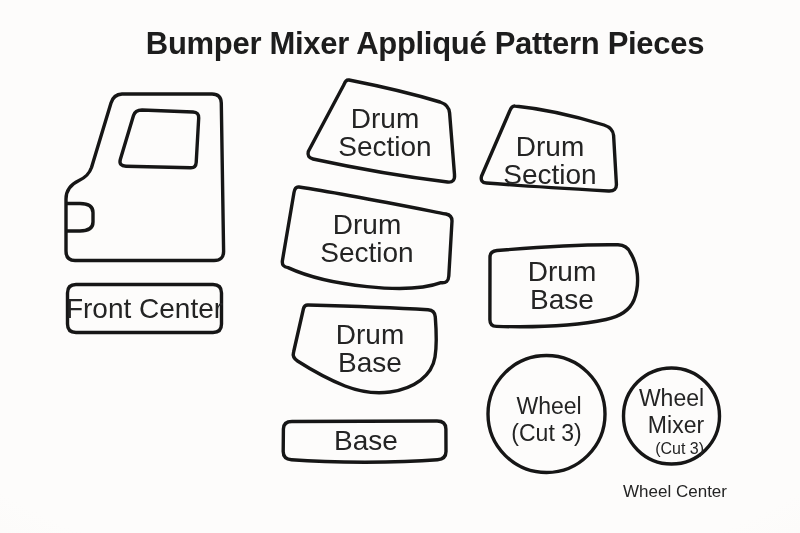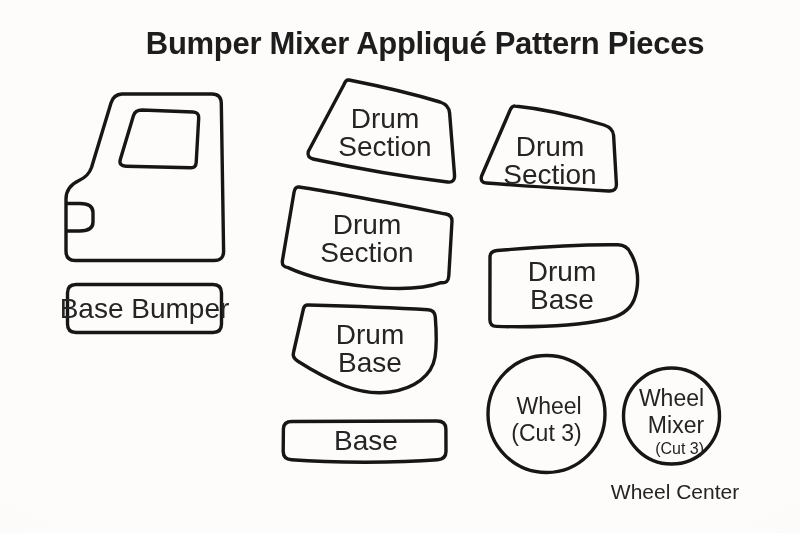--- a/index.html
+++ b/index.html
@@ -37,21 +37,21 @@
     line-height:28px;
     white-space:nowrap;
   }
   .label .ln{display:block;}
   .label.wheel-size{font-size:23px;line-height:27px;align-items:flex-end;}
   .label .ln.small{font-size:16px;line-height:19px;}
   #caption-wheel-center{
     position:absolute;
     left:675px;top:492px;
     transform:translate(-50%,-50%);
-    font-size:21px;color:#242424;white-space:nowrap;
+    font-size:17px;color:#242424;white-space:nowrap;
   }
 </style>
 </head>
 <body>
 
 <div id="page">
 
   <div id="page-title">Bumper Mixer Appliqué Pattern Pieces</div>
 
   <svg class="outlines" width="800" height="533" viewBox="0 0 800 533">
@@ -173,21 +173,21 @@
       L 283.4,429
       Q 283.5,421.5 292,421.5
       Z"></path>
 
     <circle cx="546.5" cy="414" r="58.5"></circle>
 
     <circle cx="671.5" cy="416" r="48"></circle>
   </svg>
 
   <div class="label" style="left:144.5px;top:308.5px">
-    <span class="ln">Base Bumper</span>
+    <span class="ln">Front Center</span>
   </div>
 
   <div class="label" style="left:385px;top:132.5px">
     <span class="ln">Drum</span>
     <span class="ln">Section</span>
   </div>
 
   <div class="label" style="left:550px;top:160.5px">
     <span class="ln">Drum</span>
     <span class="ln">Section</span>

